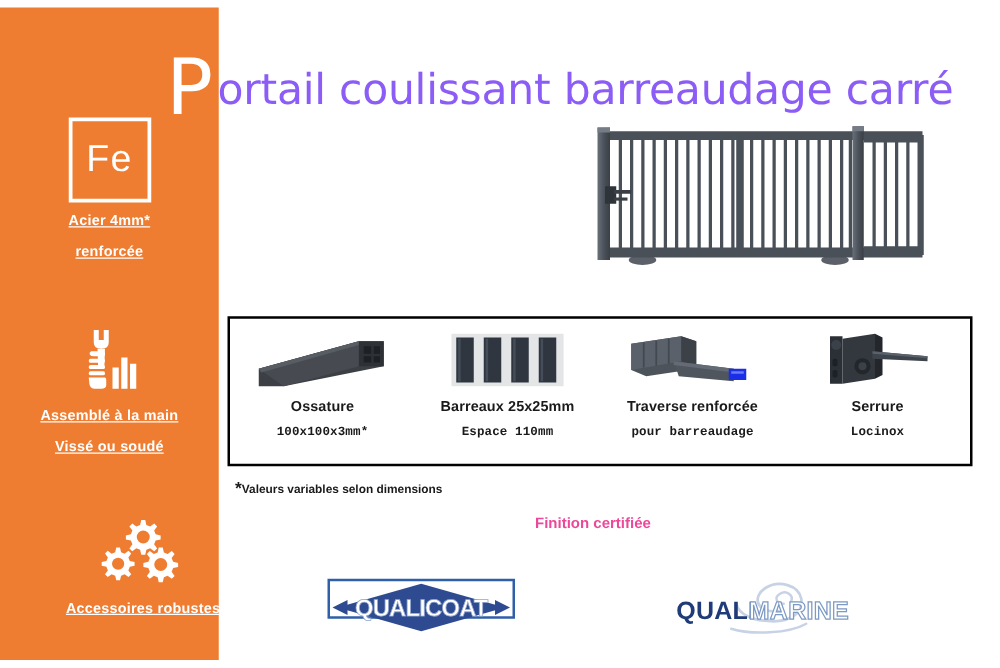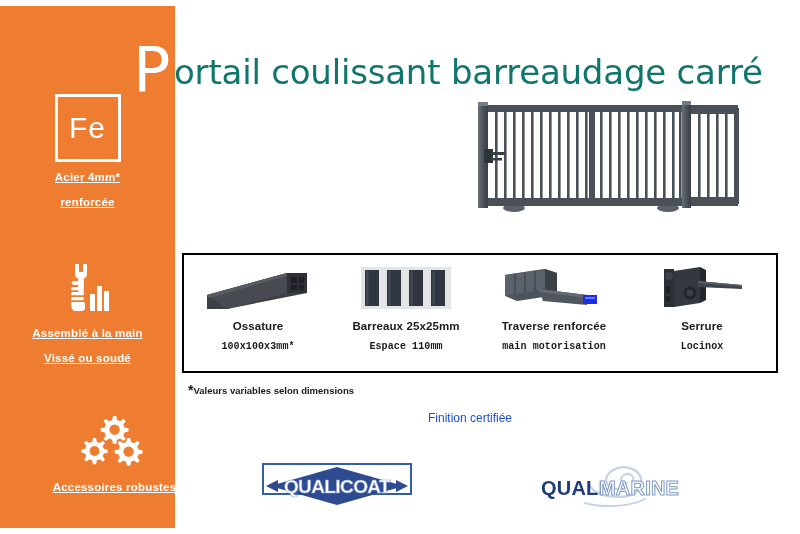--- a/index.html
+++ b/index.html
@@ -36,21 +36,21 @@
 
   
   .title-row{position:absolute;left:0;top:26px;width:800px;height:60px;}
   .dropcap{
     position:absolute;left:133px;top:22px;
     font-size:62px;line-height:44px;color:#ffffff;
     font-family:"DejaVu Sans", sans-serif;font-weight:400;
   }
   .title-rest{
     position:absolute;left:174px;top:26px;
-    font-size:34px;color:#0f766e;letter-spacing:-.2px;
+    font-size:34px;color:#8b5cf6;letter-spacing:-.2px;
     font-family:"DejaVu Sans", sans-serif;font-weight:400;
     white-space:nowrap;
   }
 
   
   .gate-area{position:absolute;left:466px;top:92px;width:310px;height:128px;}
 
   
   .panel{
     position:absolute;left:182px;top:253px;width:596px;height:120px;
@@ -72,21 +72,21 @@
   }
 
   
   .footnote{
     position:absolute;left:188px;top:382px;
     font-size:9.5px;font-weight:bold;color:#1a1a1a;
   }
   .footnote .star{font-size:14px;vertical-align:-1px;}
   .cert{
     position:absolute;left:428px;top:411px;
-    font-size:12px;font-weight:normal;color:#1d4ed8;
+    font-size:12px;font-weight:bold;color:#ec4899;
   }
 
   
   .qualicoat{
     position:absolute;left:262px;top:463px;width:150px;height:32px;
     border:2px solid #2f5fa8;box-sizing:border-box;background:#fff;
   }
   .qualimarine{position:absolute;left:527px;top:461px;width:168px;height:50px;}
   svg{display:block;}
 </style>
@@ -276,21 +276,21 @@
             <line x1="36" y1="6" x2="36" y2="26" stroke="#434950" stroke-width="1.4"></line>
 
             <polygon points="40,24 88,30 88,40 44,36" fill="#50565e"></polygon>
             <polygon points="40,24 88,30 88,33 40,27" fill="#646b74"></polygon>
 
             <rect x="84" y="30" width="14" height="9" fill="#1a2ee8"></rect>
             <rect x="86" y="32" width="10" height="2" fill="#6a7bf5"></rect>
           </svg>
         </div>
         <div class="col-l1">Traverse renforcée</div>
-        <div class="col-l2">main motorisation</div>
+        <div class="col-l2">pour barreaudage</div>
       </div>
 
       <div class="panel-col">
         <div class="col-art">
           <svg width="92" height="46" viewBox="0 0 92 46" aria-hidden="true">
 
             <rect x="8" y="4" width="10" height="38" fill="#2b3036"></rect>
 
             <polygon points="18,6 44,2 44,38 18,42" fill="#33383f"></polygon>
             <polygon points="44,2 50,5 50,35 44,38" fill="#23272c"></polygon>

